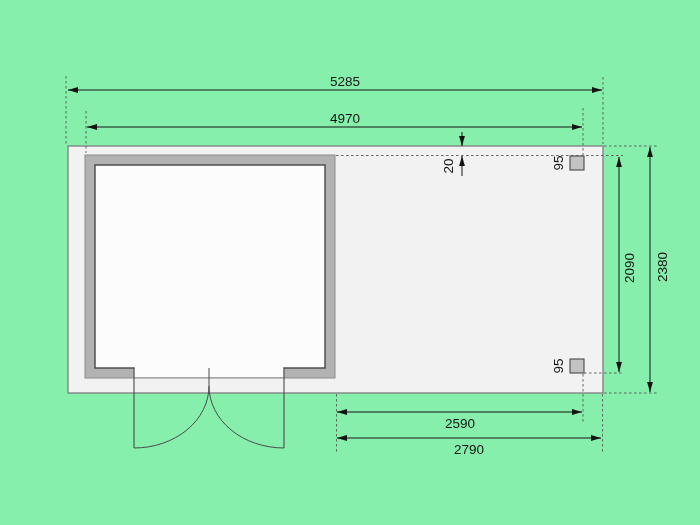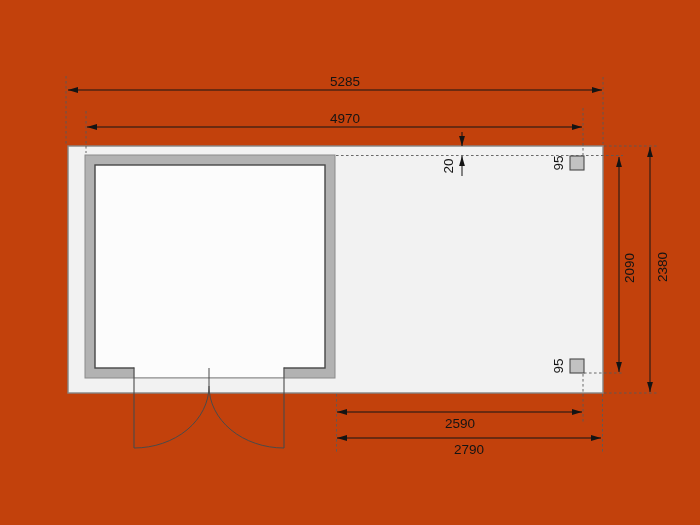--- a/index.html
+++ b/index.html
@@ -8,21 +8,21 @@
     background: #ffffff;
     width: 700px;
     height: 525px;
     overflow: hidden;
     font-family: "Liberation Sans", sans-serif;
   }
   .stage {
     position: relative;
     width: 700px;
     height: 525px;
-    background: #c2410c;
+    background: #86efac;
   }
   svg { display: block; }
   text {
     font-family: "Liberation Sans", "DejaVu Sans", sans-serif;
     font-size: 13.5px;
     fill: #141414;
   }
   .dim    { stroke: #141414; stroke-width: 1; fill: none; }
   .ext    { stroke: #5a5a5a; stroke-width: 0.9; stroke-dasharray: 2.6 2.4; fill: none; }
   .thin   { stroke: #4a4a4a; stroke-width: 1.1; fill: none; }

